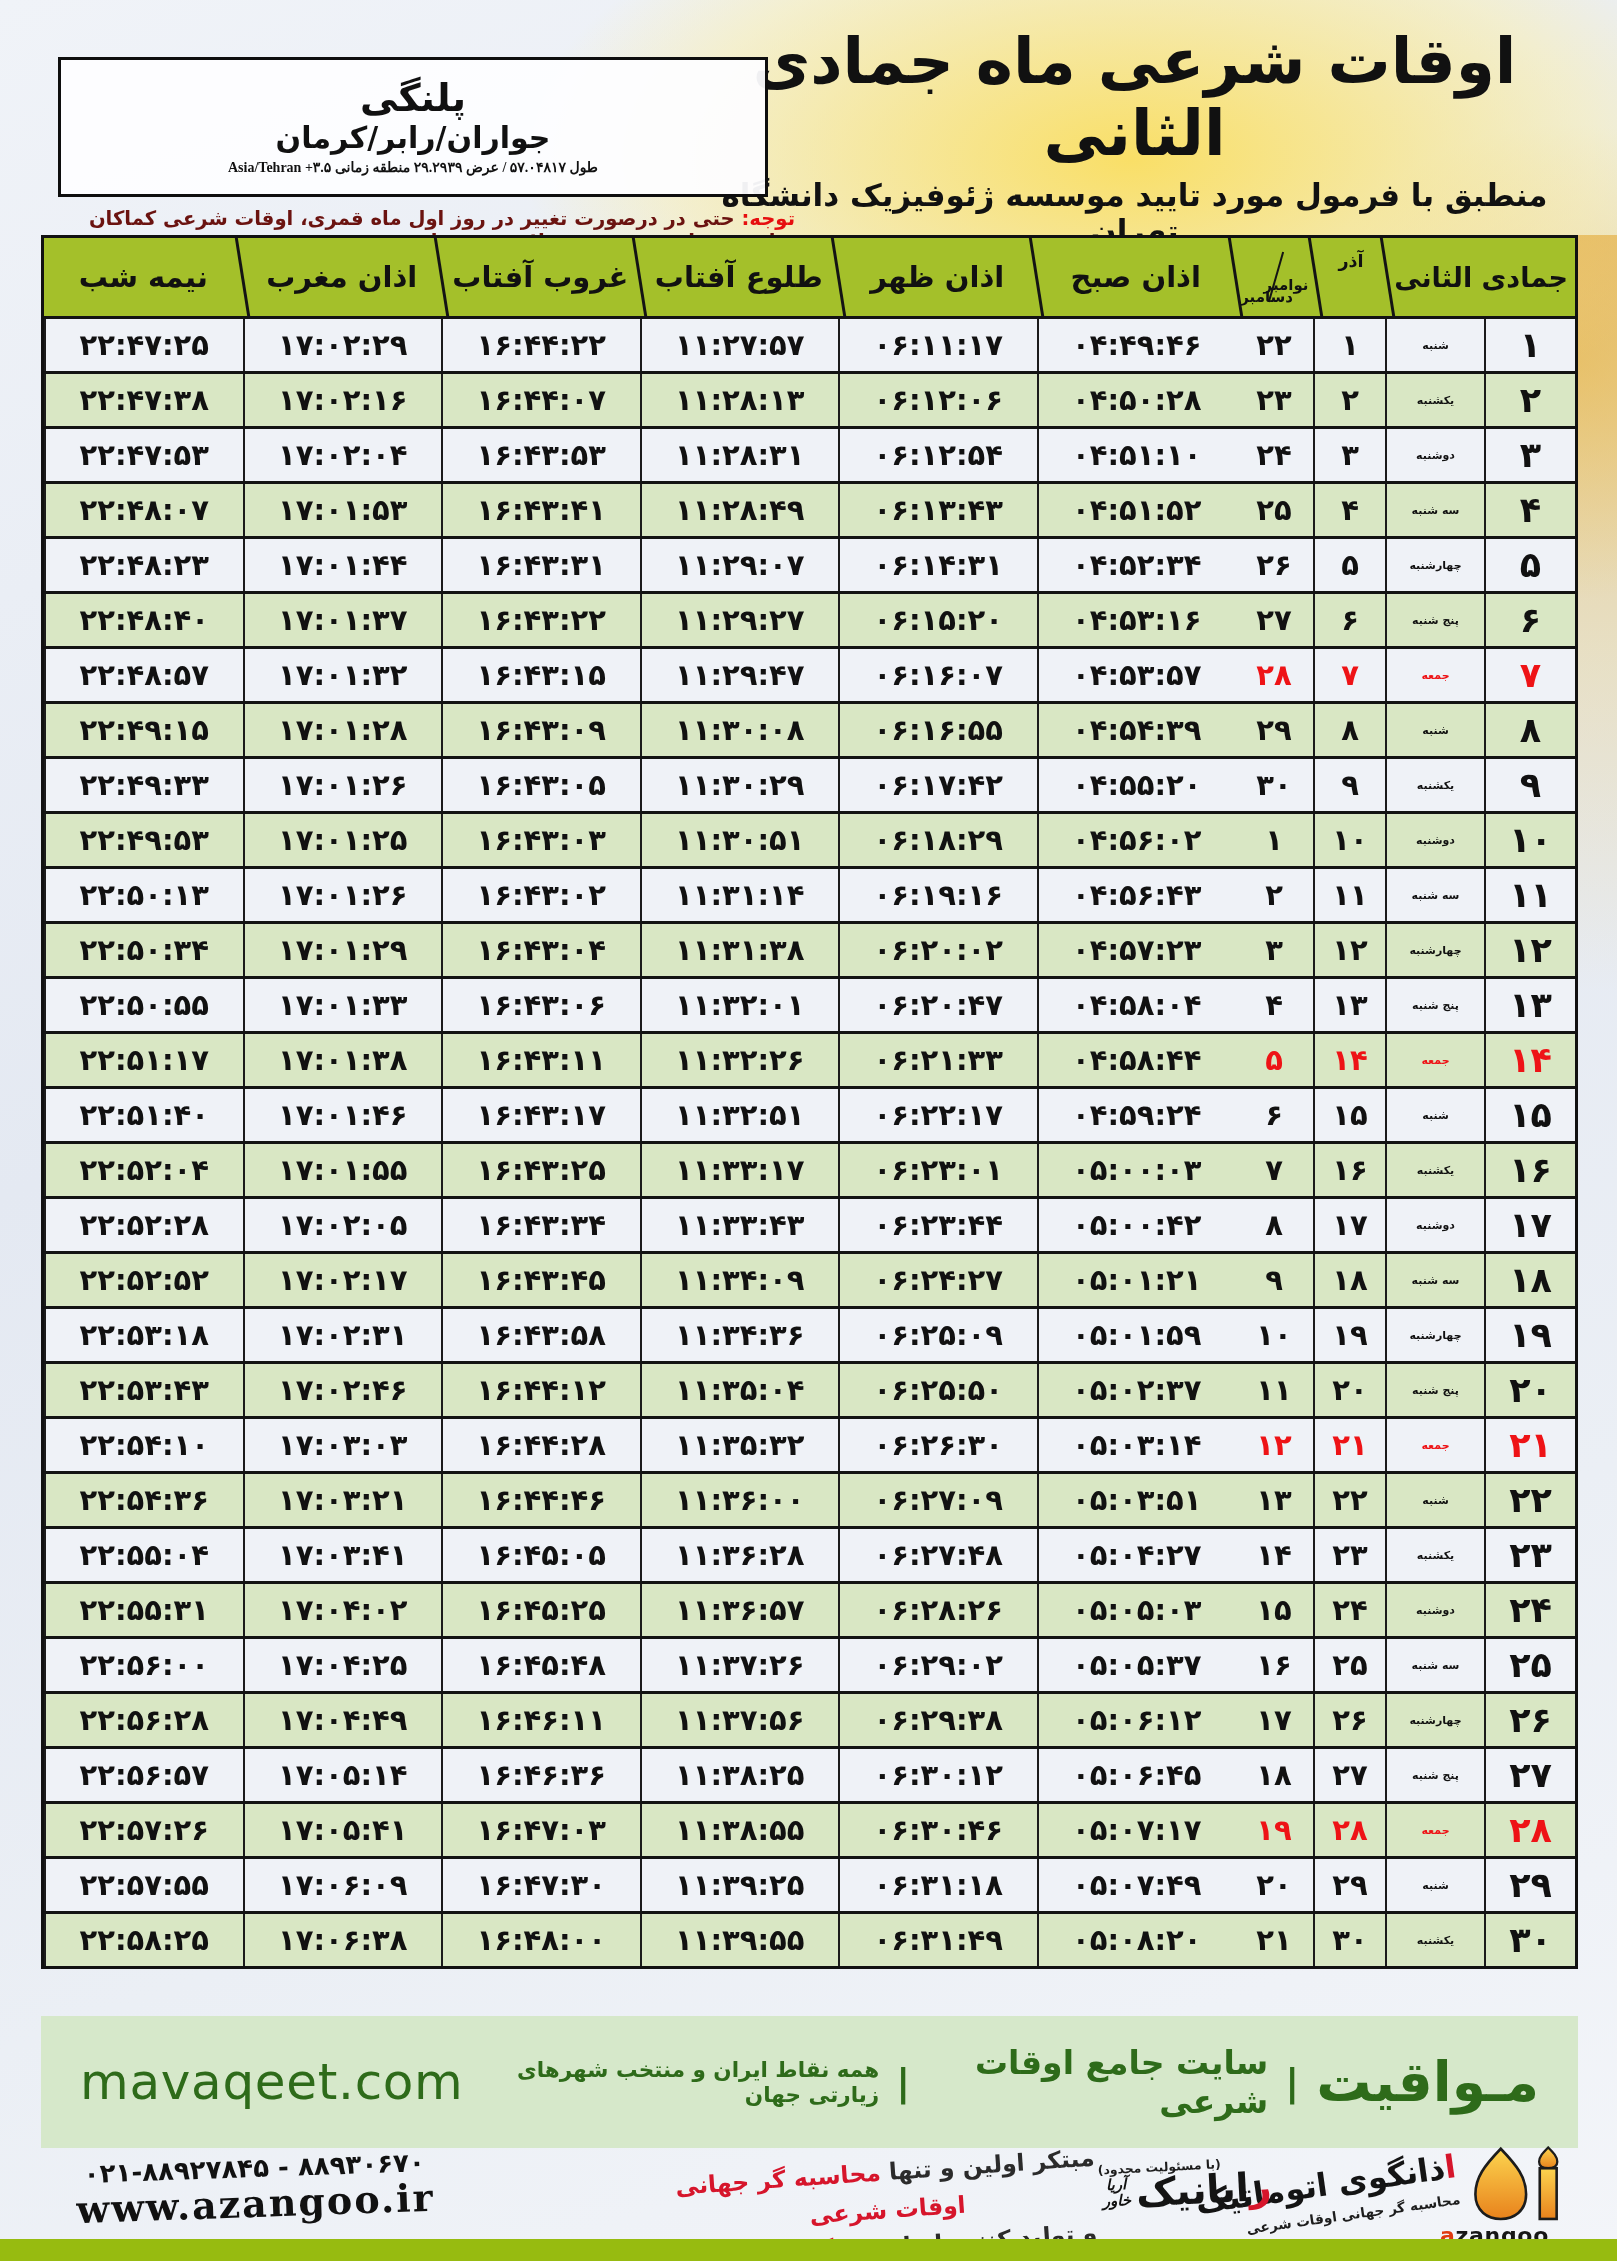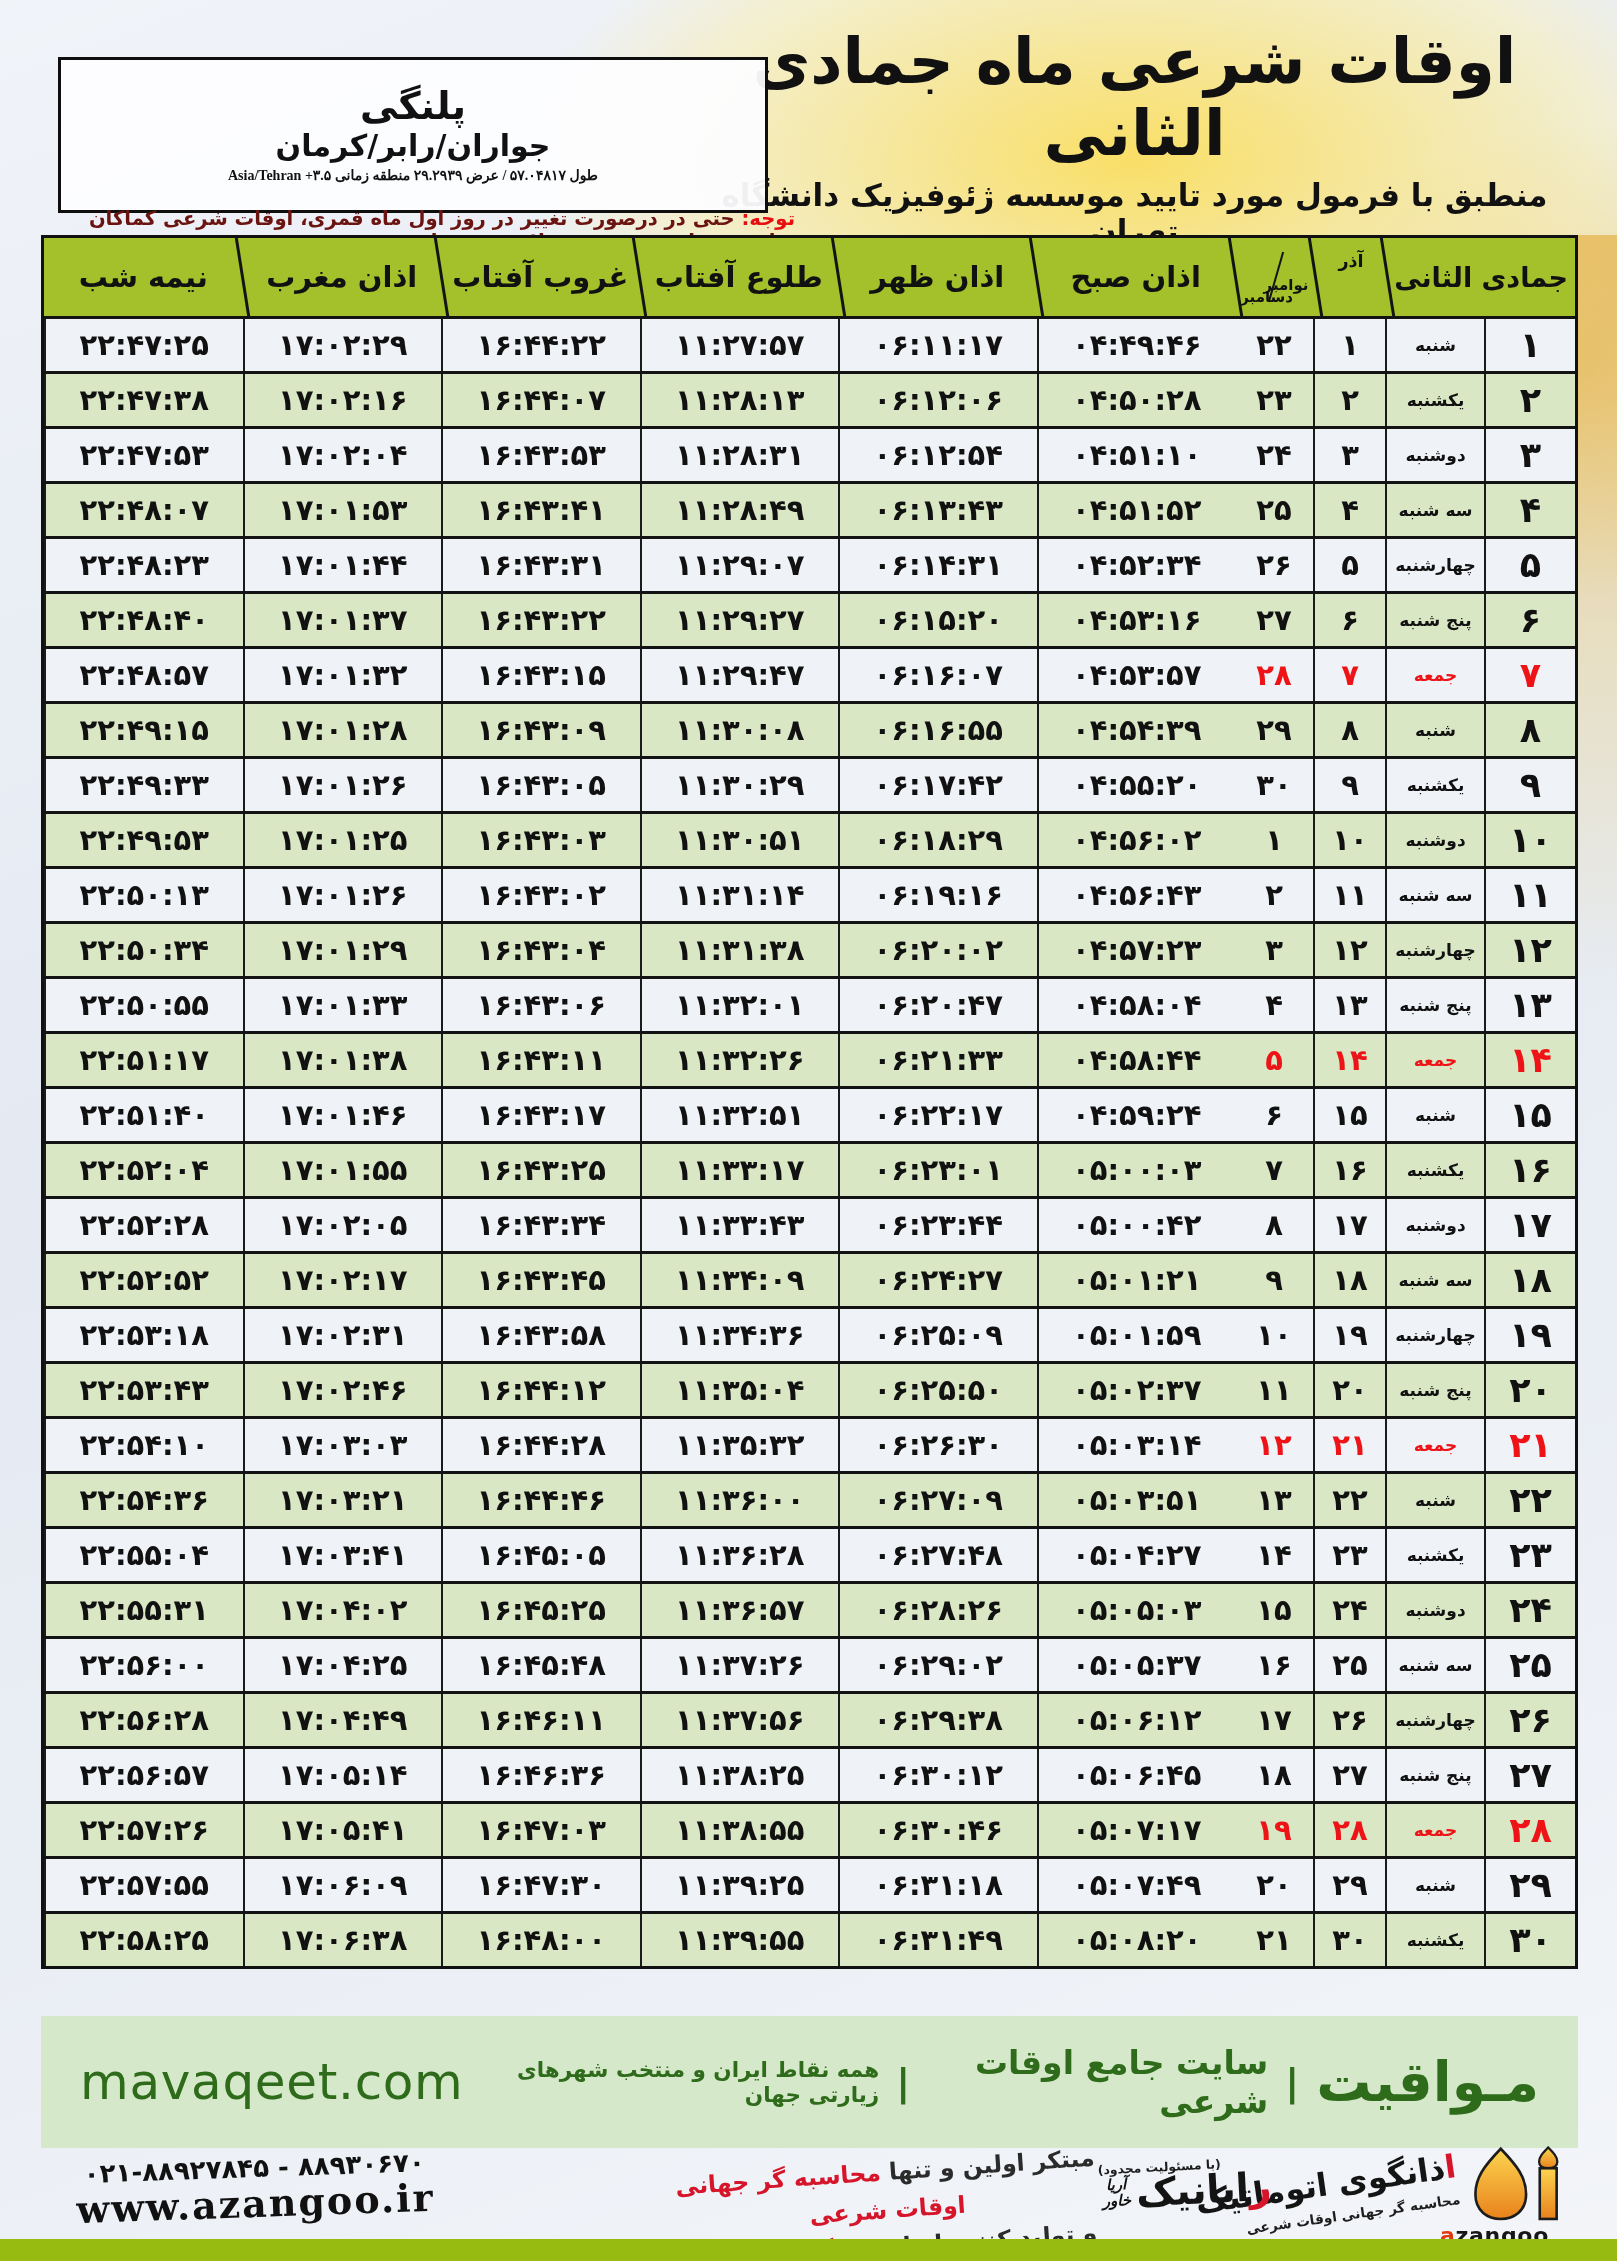--- a/index.html
+++ b/index.html
@@ -6,21 +6,21 @@
   .page{position:relative;width:1618px;height:2261px;overflow:hidden;direction:rtl;
     font-family:"DejaVu Sans",sans-serif;color:#111;
     background:
       radial-gradient(46% 16% at 70% 7%, rgba(250,222,95,.95), rgba(252,238,160,.45) 62%, rgba(252,238,160,0) 82%),
       radial-gradient(22% 14% at 97% 16%, rgba(238,193,75,.55), rgba(238,193,75,0) 75%),
       linear-gradient(160deg,#f0f3f8 0%,#e4e9f2 42%,#ebeff5 72%,#f3f5f9 100%);}
   .gold-edge{position:absolute;top:235px;right:0;width:39px;height:757px;
     background:linear-gradient(180deg, rgba(227,168,52,.6), rgba(238,205,110,.35) 55%, rgba(238,205,110,0));}
 
   
-  .info-box{position:absolute;top:57px;left:59px;width:710px;height:156px;box-sizing:border-box;
+  .info-box{position:absolute;top:57px;left:59px;width:710px;height:140px;box-sizing:border-box;
     border:3.3px solid #0e0e0e;background:rgba(253,253,255,.95);
     display:flex;flex-direction:column;align-items:center;justify-content:center;gap:6.5px;text-align:center;}
   .loc-name{font-size:38px;font-weight:bold;line-height:1;}
   .loc-region{font-size:30px;font-weight:bold;line-height:1;}
   .loc-coords{font-size:14px;font-weight:bold;line-height:1.1;font-family:Liberation Serif, serif;}
   .title-block{position:absolute;top:26px;right:40px;width:885px;text-align:center;}
   .main-title{font-size:63px;font-weight:bold;line-height:1.15;margin:0;}
   .sub-title{font-size:31px;font-weight:bold;margin-top:6.5px;}
   .dates-line{font-size:26px;font-weight:bold;margin-top:11.7px;}
   .note-line{position:absolute;top:207px;left:42px;width:754px;text-align:right;
@@ -44,21 +44,21 @@
   .months-wrap .m2{position:absolute;bottom:10.4px;left:5.2px;}
   .months-divider{position:absolute;top:13px;bottom:13px;left:50%;width:2px;background:#141414;
     transform:rotate(16deg);}
   .th-time{font-size:29px;}
   .tbody .row{height:55px;box-sizing:border-box;border-top:3.3px solid #131313;}
   .row>div{display:flex;align-items:center;justify-content:center;height:100%;box-sizing:border-box;}
   .row>div+div{border-inline-start:2px solid #1b1b1b;}
   .row-light{background:#eff2f7;}
   .row-green{background:#d9e7c4;}
   .c-day{font-size:35px;font-weight:bold;}
-  .c-week{font-size:17px;font-weight:bold;}
+  .c-week{font-size:11px;font-weight:bold;}
   .c-num{font-size:29px;font-weight:bold;}
   .c-time{font-size:29px;font-weight:bold;direction:ltr;}
   .friday .c-day,.friday .c-week,.friday .c-num{color:#ee1316;}
 
   
   .band{position:absolute;top:2016px;right:39px;width:1537px;height:132px;background:#d6e8ca;
     color:#2e6b1a;display:flex;align-items:center;justify-content:space-between;
     padding:0 39px;box-sizing:border-box;}
   .band-right{display:flex;align-items:center;gap:17px;}
   .band-brand{font-size:55px;font-weight:bold;line-height:1;}

